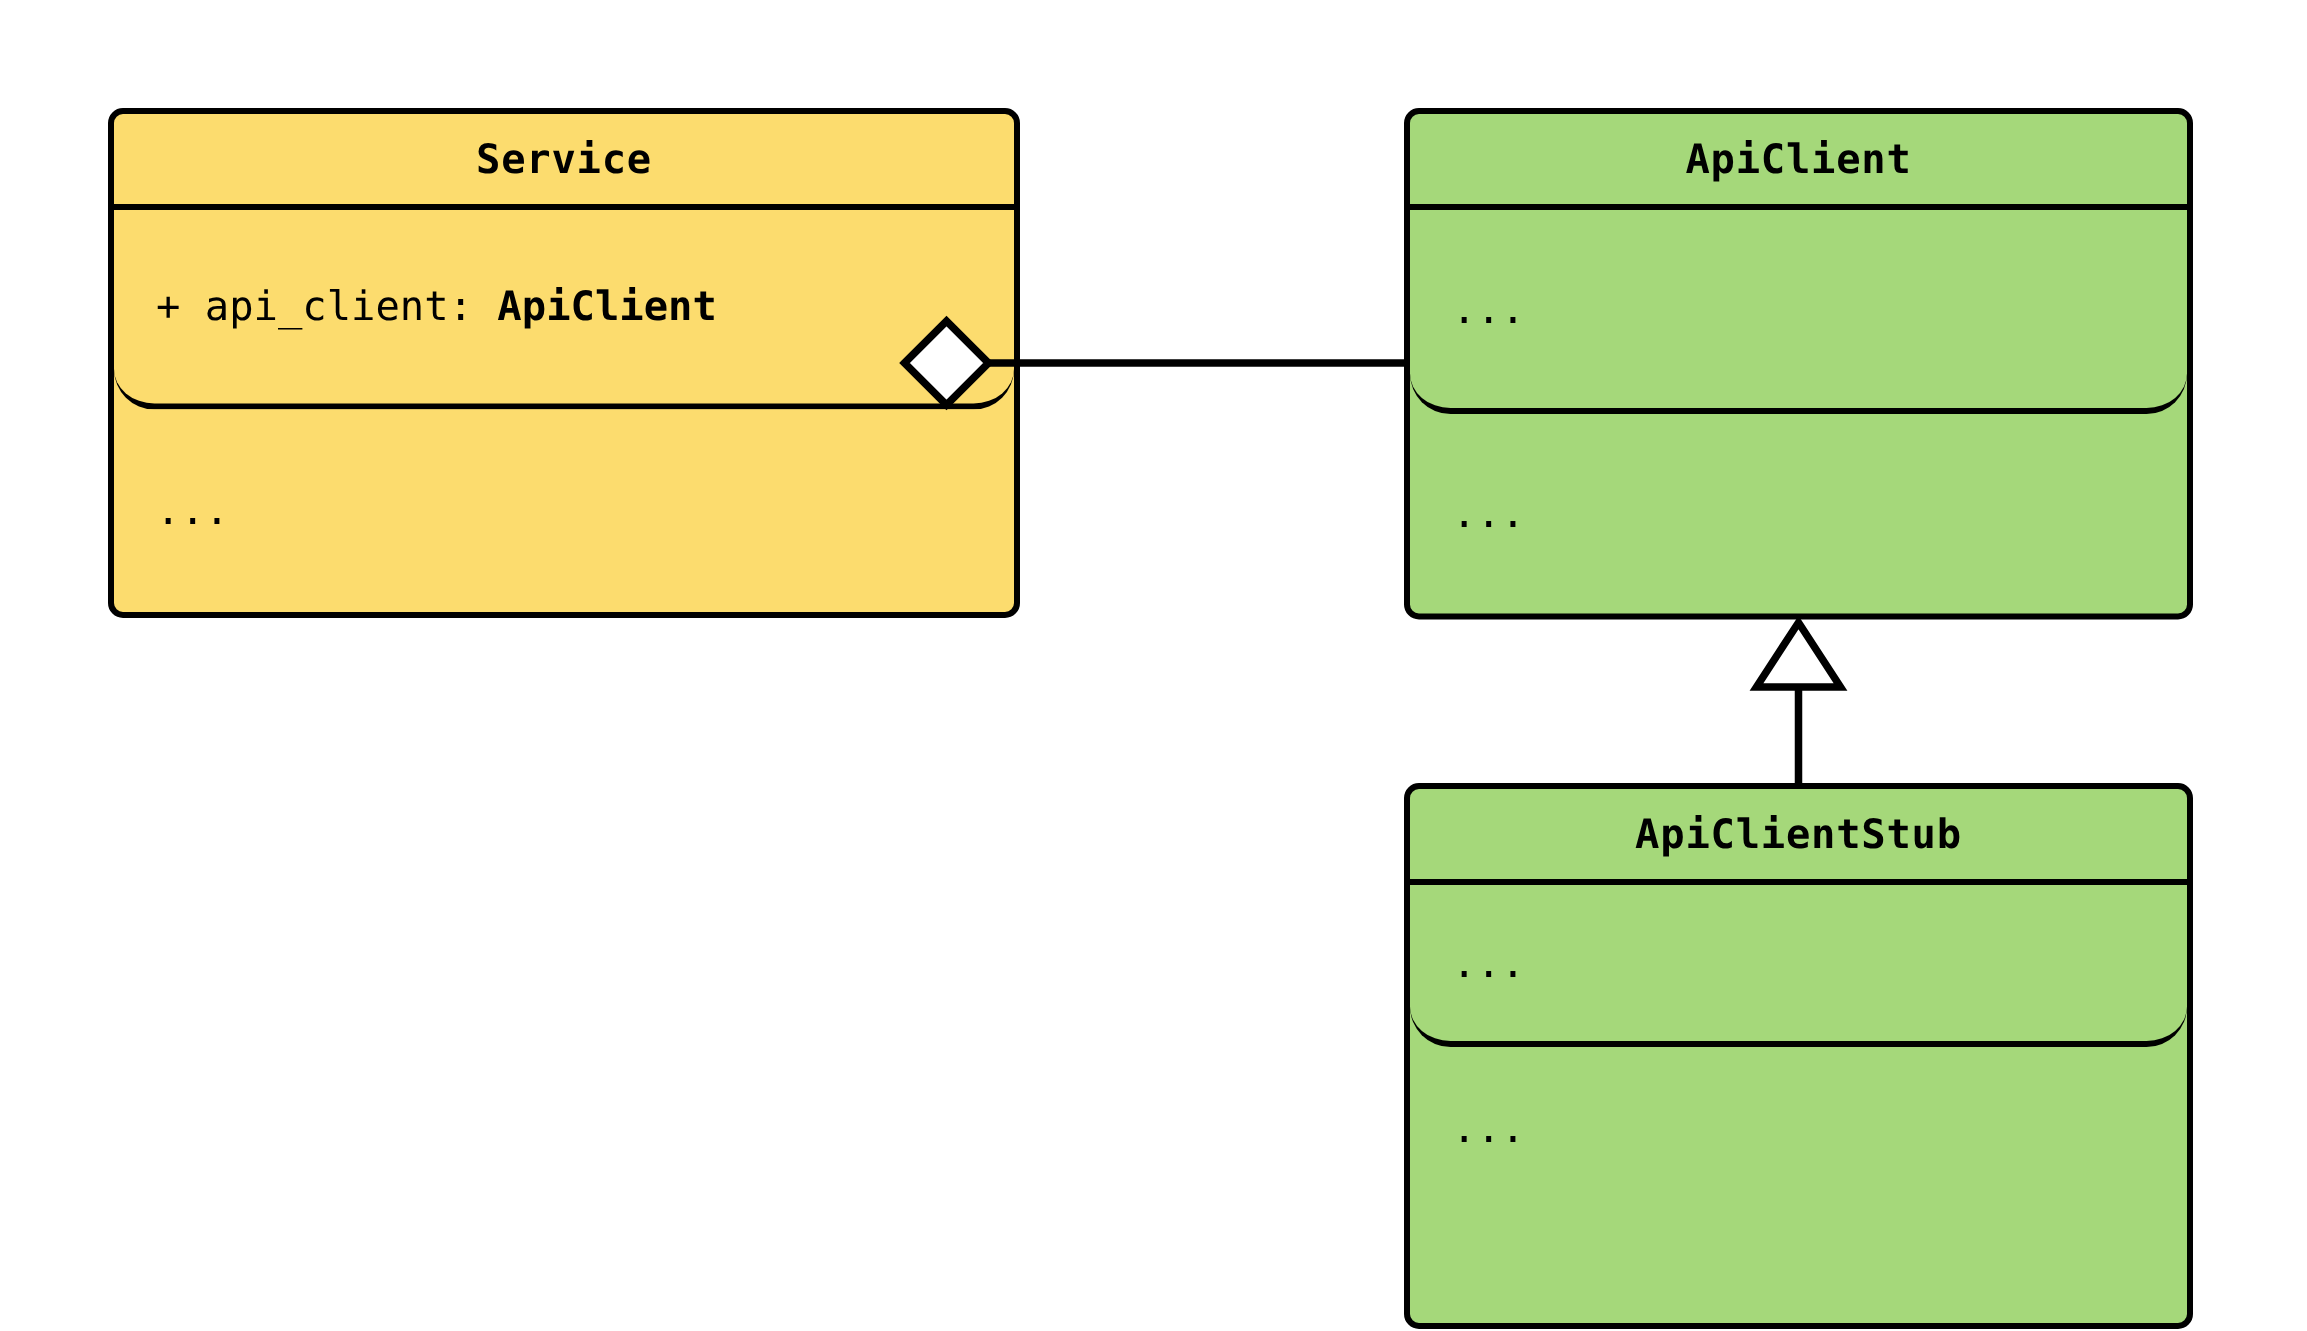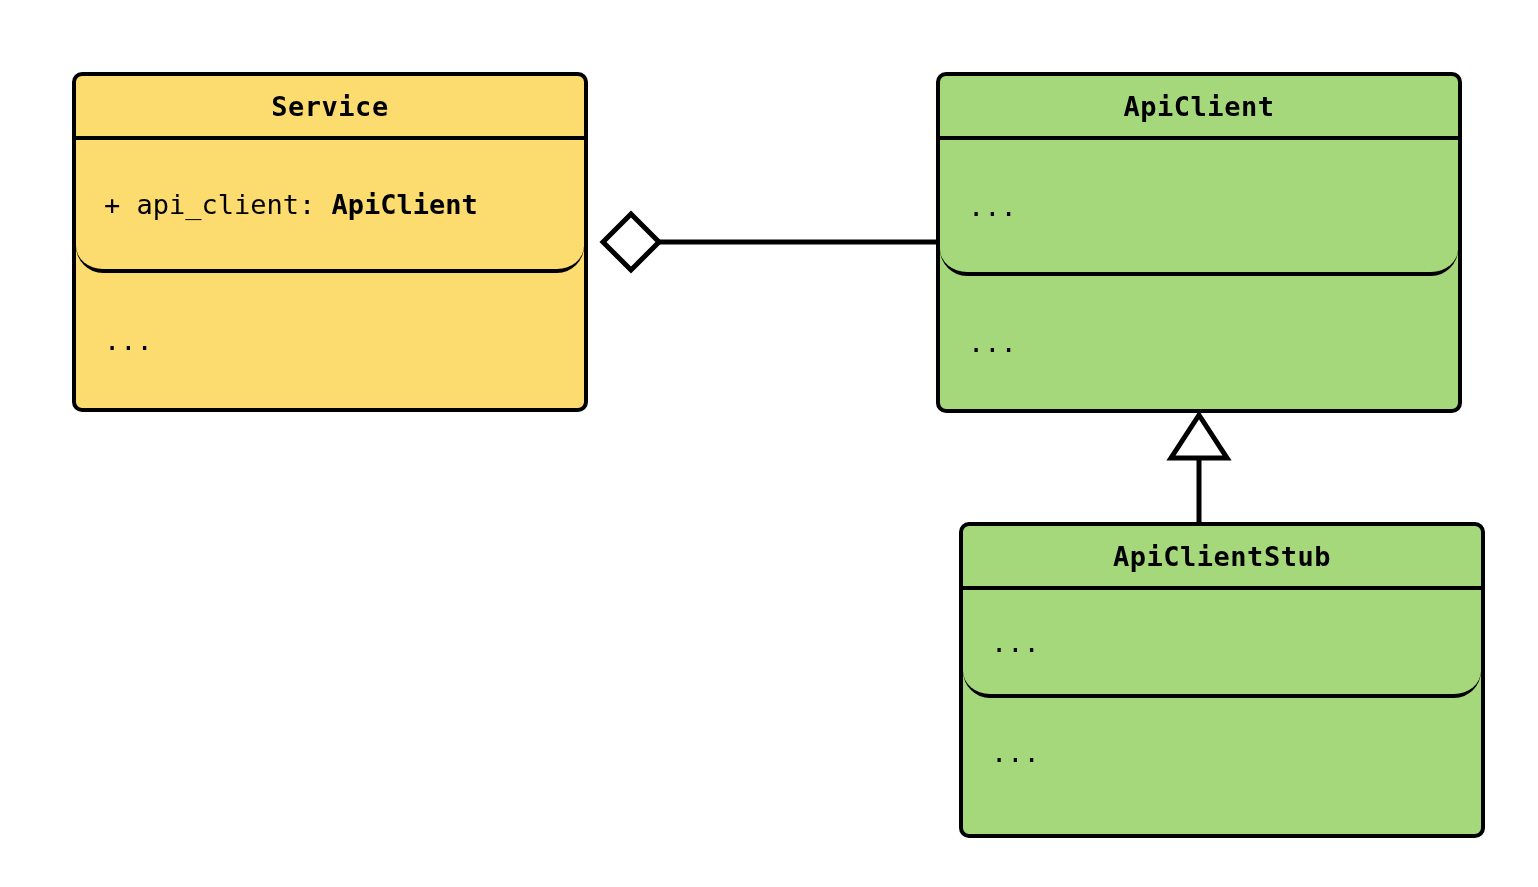--- a/index.html
+++ b/index.html
@@ -85,33 +85,33 @@
     stroke-width: 5;
     stroke-linejoin: miter;
     fill: #ffffff;
   }
 </style>
 </head>
 <body>
 
 <div id="diagram-canvas">
 
-  <div class="uml-class yellow" style="left:72px; top:72px; width:516px; height:340px;">
+  <div class="uml-class yellow" style="left:72px; top:72px; width:608px; height:340px;">
     <div class="uml-title" style="height:64px;">Service</div>
     <div class="uml-compartment divider" style="height:133px;"><span>+ api_client: </span><span class="type-name">ApiClient</span></div>
     <div class="uml-compartment" style="height:135px;">...</div>
   </div>
 
   <div class="uml-class green" style="left:936px; top:72px; width:526px; height:341px;">
     <div class="uml-title" style="height:64px;">ApiClient</div>
     <div class="uml-compartment divider" style="height:136px;">...</div>
     <div class="uml-compartment" style="height:133px;">...</div>
   </div>
 
-  <div class="uml-class green" style="left:936px; top:522px; width:526px; height:316px;margin-left:23px;">
+  <div class="uml-class green" style="left:936px; top:522px; width:526px; height:364px;">
     <div class="uml-title" style="height:64px;">ApiClientStub</div>
     <div class="uml-compartment divider" style="height:108px;">...</div>
     <div class="uml-compartment" style="height:108px;">...</div>
   </div>
 
   <svg id="connector-layer" viewBox="0 0 1538 887" width="1538" height="887">
 
     <line class="edge-line" x1="659" y1="242" x2="936" y2="242"></line>
     <polygon class="edge-head" points="603,242 631,214 659,242 631,270"></polygon>
 

